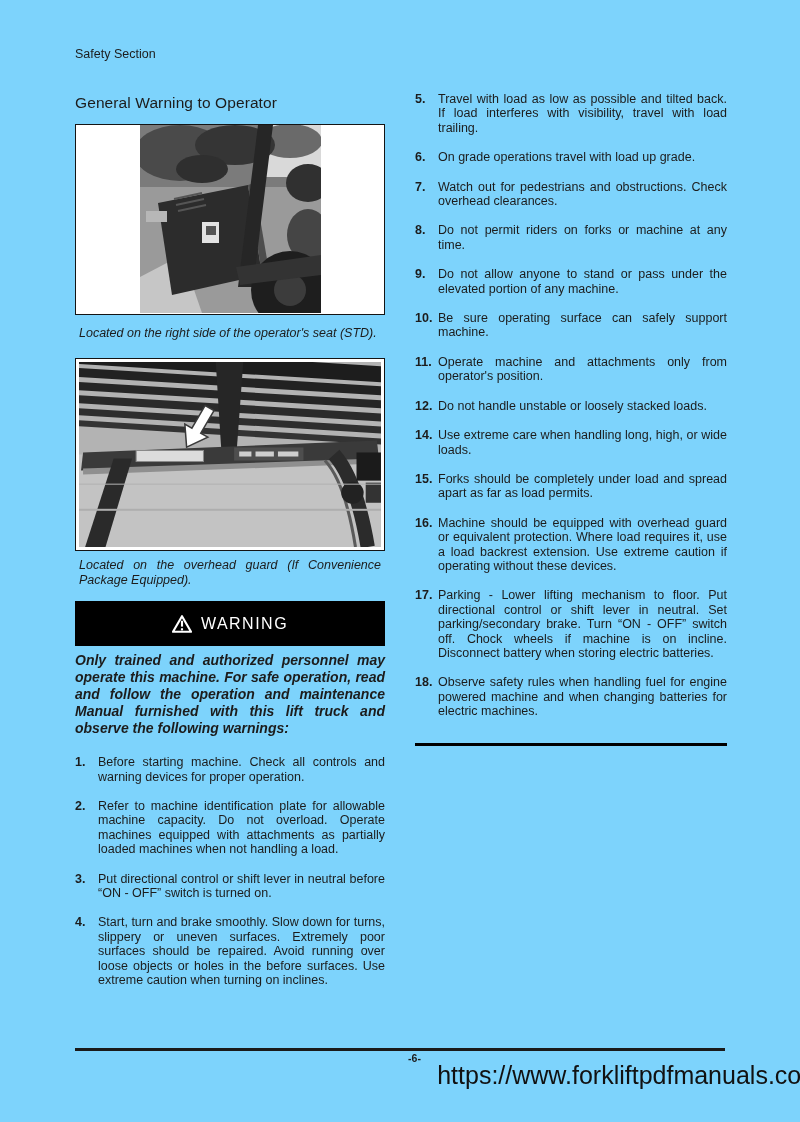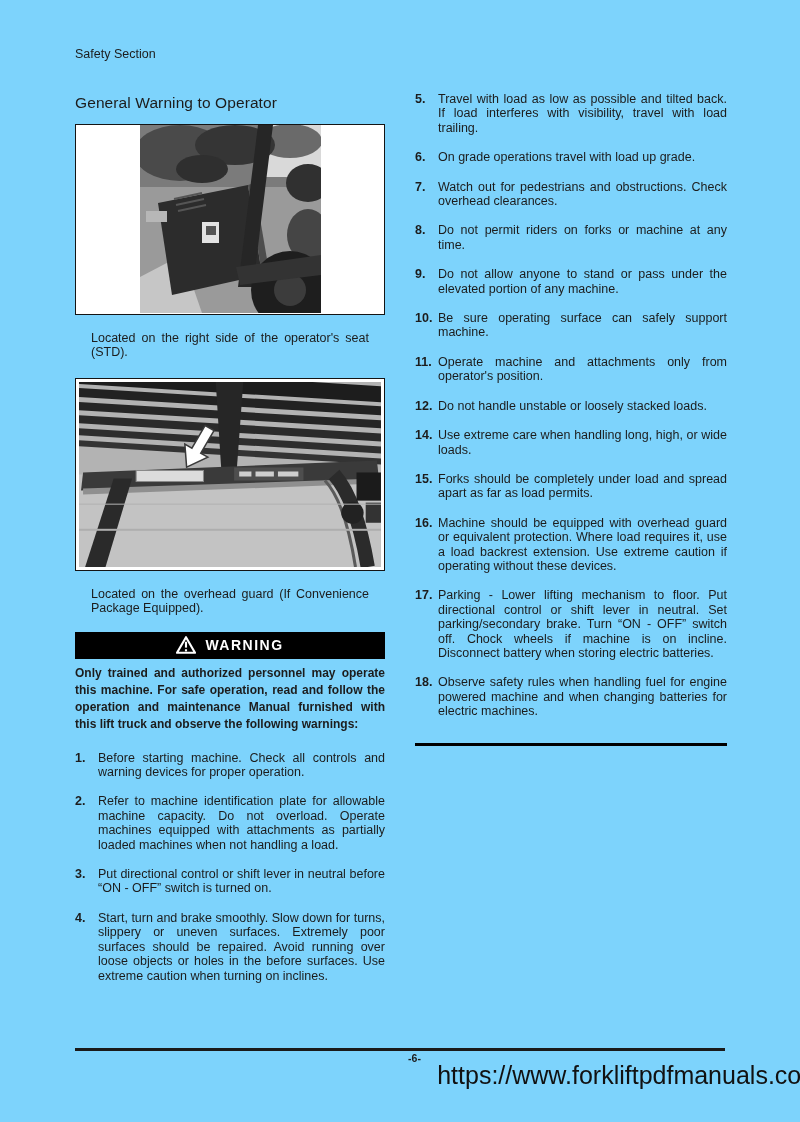--- a/index.html
+++ b/index.html
@@ -8,27 +8,27 @@
     font-family:"Liberation Sans", sans-serif; color:#1c1c1c; overflow:hidden;padding-left:29px;
   }
   .running-header { position:absolute; left:75px; top:47px; font-size:12.5px; }
   .col-left  { position:absolute; left:75px;  top:94px; width:310px; }
   .col-right { position:absolute; left:415px; top:92px; width:312px; }
   .section-title { font-size:15.5px; font-weight:normal; margin:0 0 12px 0; letter-spacing:0.1px; }
   .figure { border:1.6px solid #141414; background:#ffffff; box-sizing:border-box; }
   .fig1 { height:191px; display:flex; justify-content:center; align-items:stretch; margin:0 0 11px 0; }
   .fig2 { height:193px; padding:3px; margin:18px 0 7px 0; }
   .fig2 svg { display:block; width:100%; height:100%; }
-  .caption { font-size:12.5px; line-height:14.4px; text-align:justify; margin:16px; }
+  .caption { font-size:12.5px; line-height:14.4px; text-align:justify; margin:4px;font-style:italic; }
   .warning-banner {
-    background:#000000; color:#ffffff; height:27px; margin:14px 0 6px 0;
+    background:#000000; color:#ffffff; height:45px; margin:14px 0 6px 0;
     display:flex; align-items:center; justify-content:center; gap:9px;
-    font-weight:bold; font-size:14px; letter-spacing:1.5px;
+    font-weight:normal; font-size:16px; letter-spacing:1.5px;
   }
-  .intro { font-weight:bold; font-size:12px; line-height:17px; text-align:justify; margin:0 0 18px 0; }
+  .intro { font-weight:bold; font-size:14px; line-height:17px; text-align:justify; margin:0 0 18px 0;font-style:italic; }
   .wlist { }
   .witem { display:flex; margin-bottom:15px; font-size:12.5px; line-height:14.4px; }
   .wnum  { flex:0 0 23px; font-weight:bold; }
   .wtext { flex:1; text-align:justify; }
   .right-rule { border:none; border-top:3px solid #000; margin:24px 0 0 0; width:100%; }
   .footer-rule { position:absolute; left:75px; top:1048px; width:650px; border:none; border-top:3px solid #1a1a1a; margin:0; }
   .page-number { position:absolute; left:0; top:1052px; width:100%; text-align:center; font-size:10.5px; font-weight:bold; }
   .footer-url  { position:absolute; left:0; top:1061px; width:100%; text-align:right; font-size:25px; color:#111; text-decoration:none; display:block; }
 </style>
 </head>

